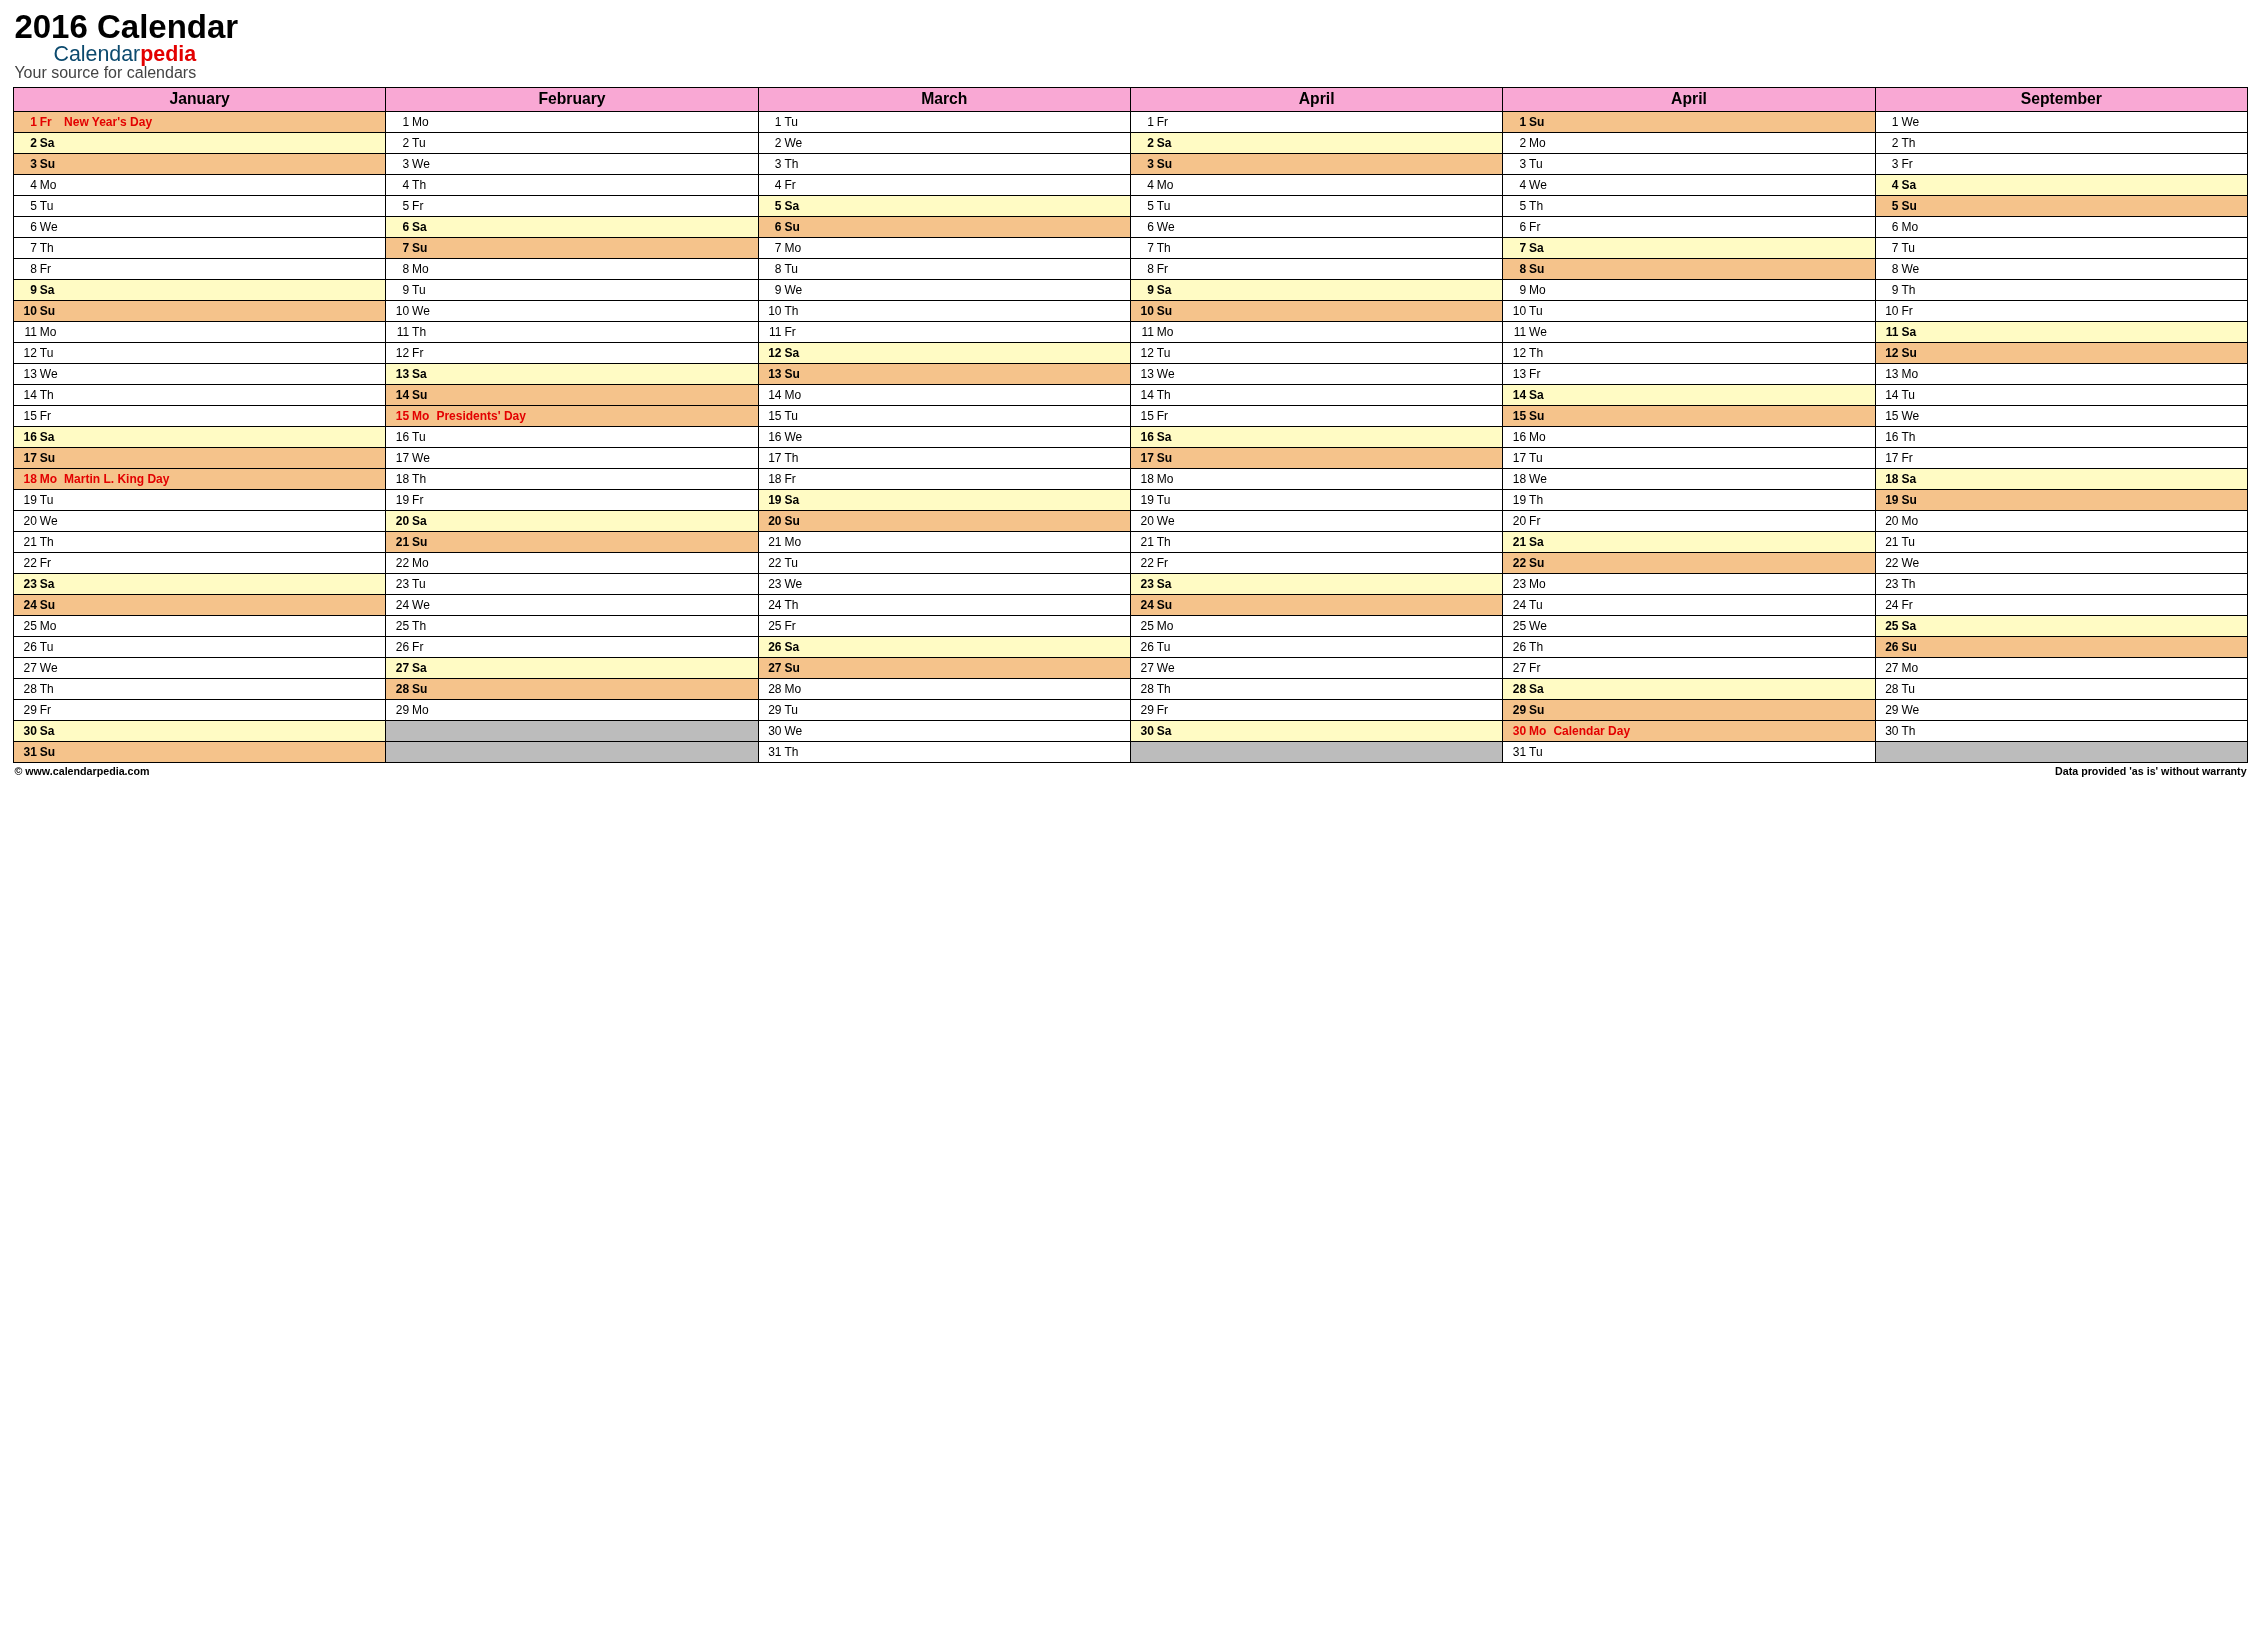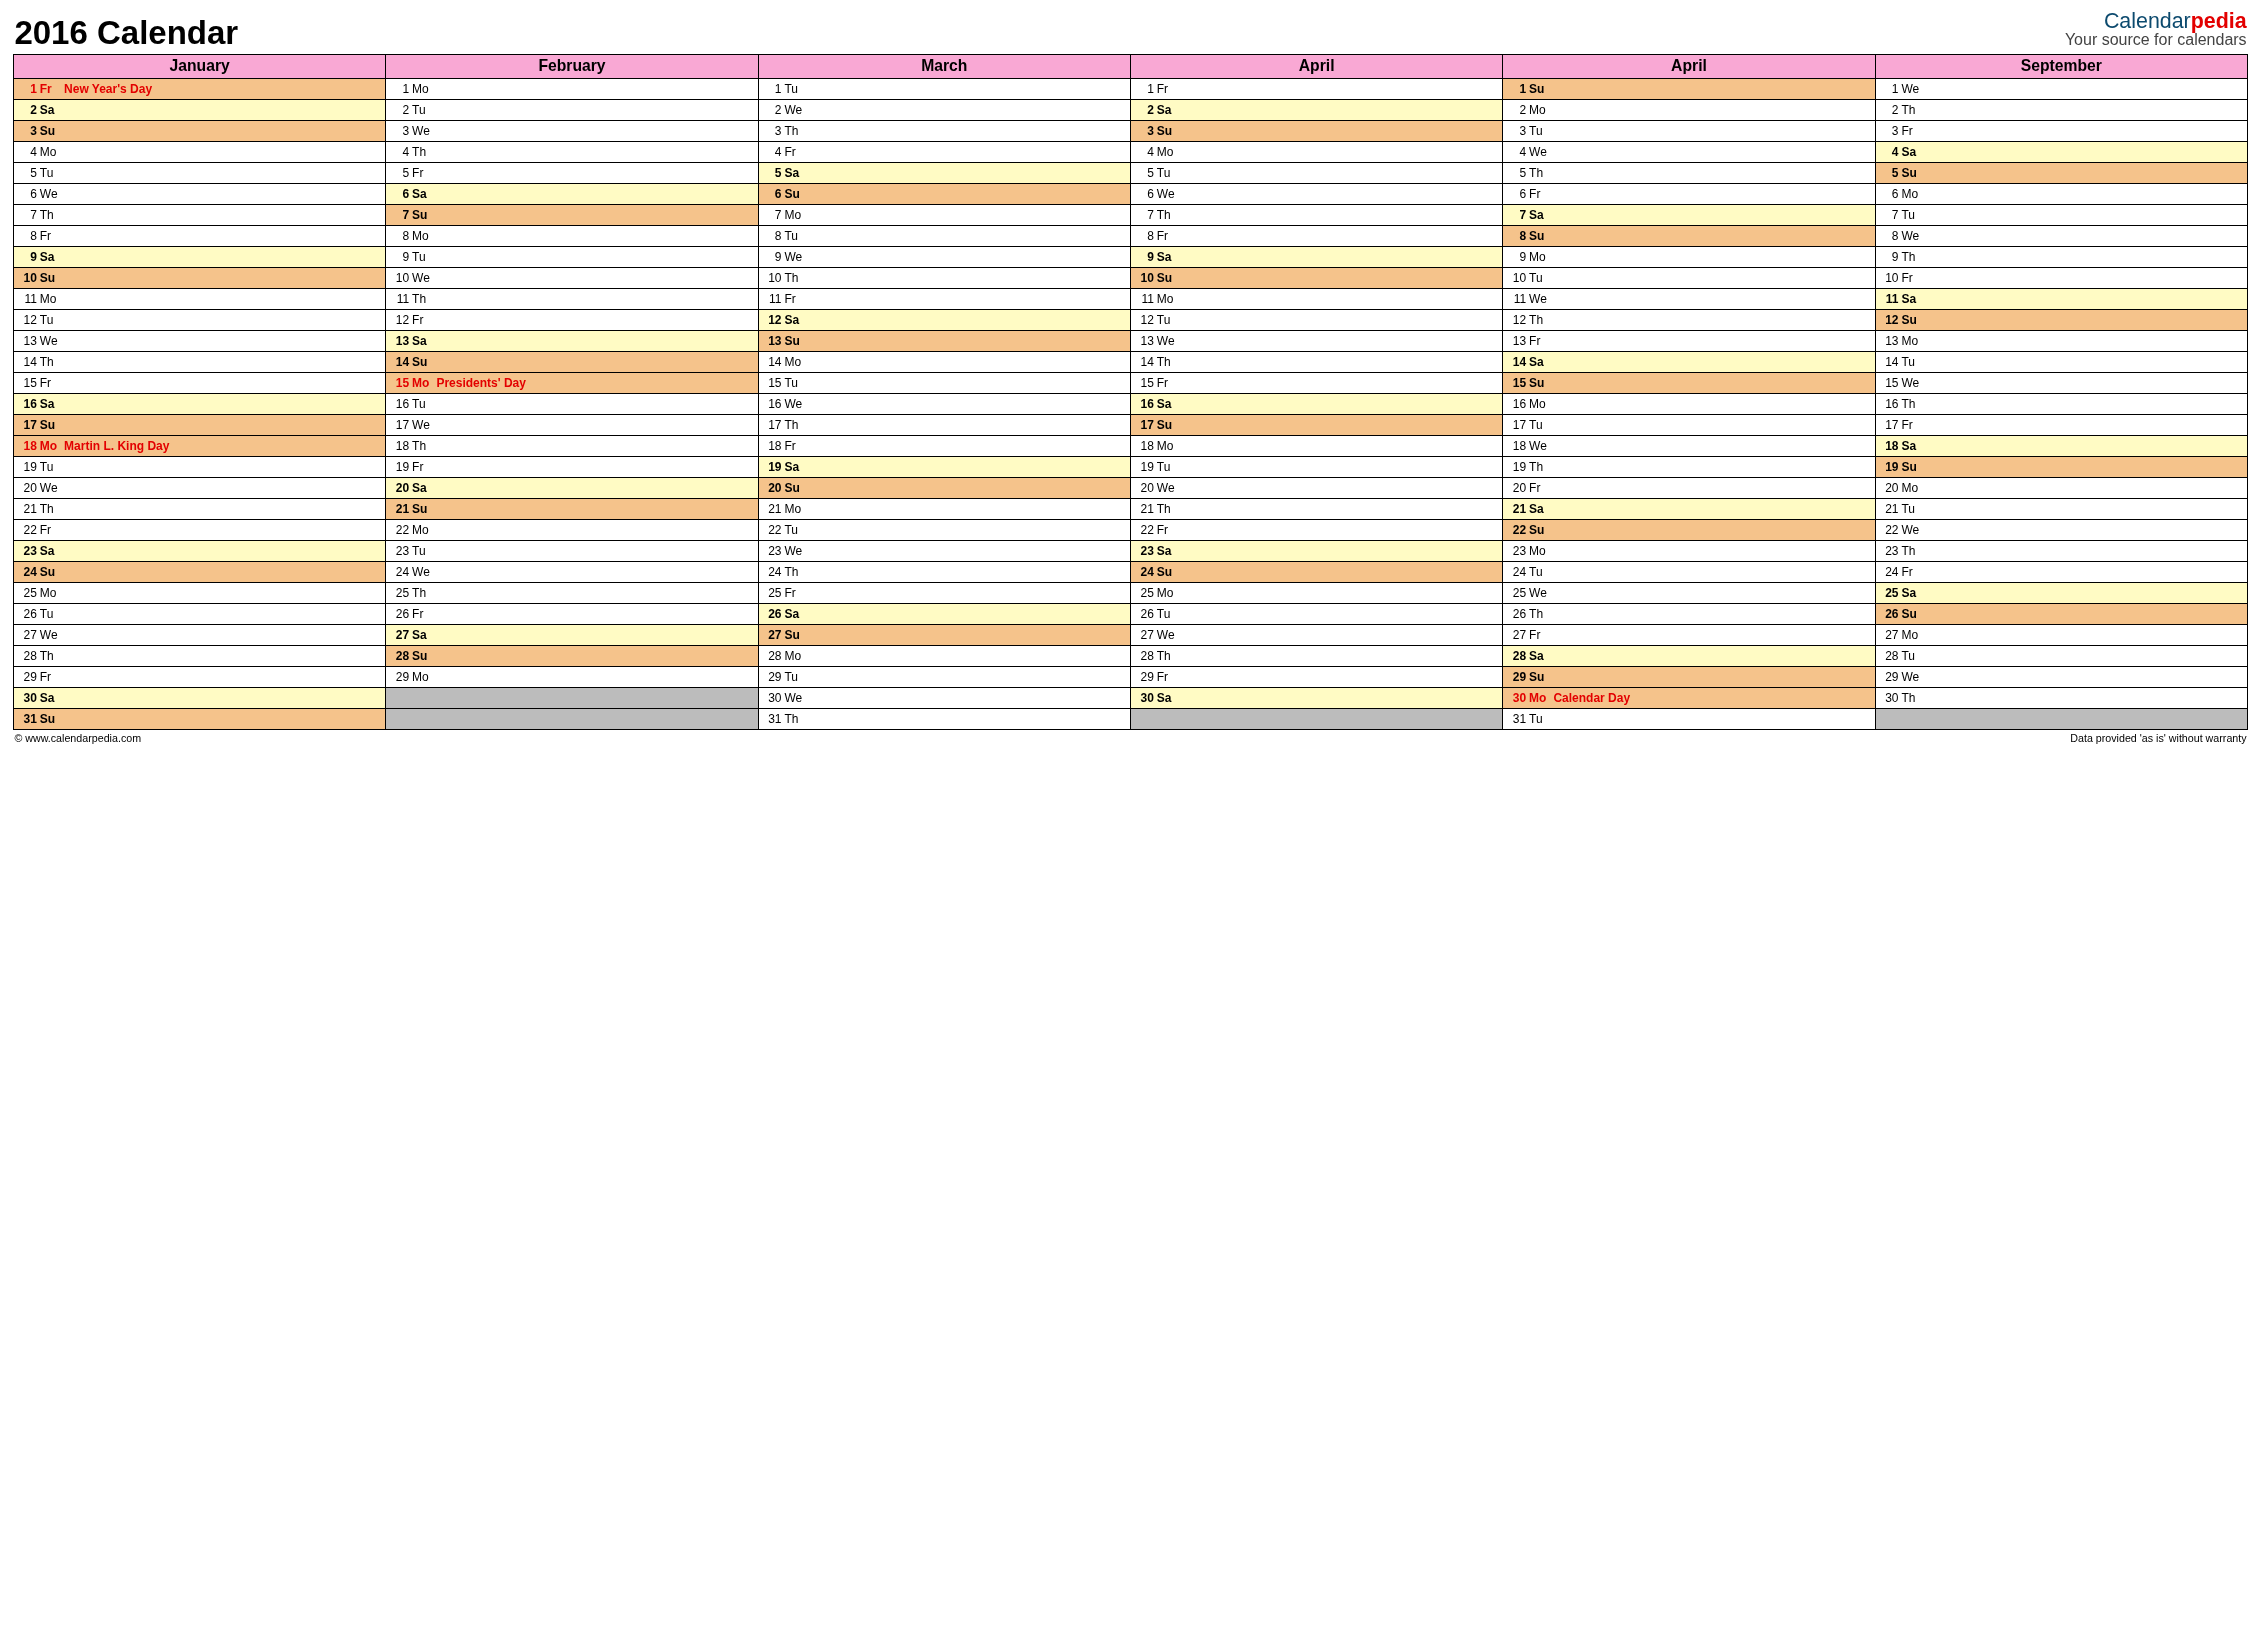--- a/index.html
+++ b/index.html
@@ -3,21 +3,21 @@
 <meta charset="utf-8">
 <style>
   * { box-sizing: border-box; }
   body {
     margin: 0;
     padding: 10px 13px;
     font-family: Arial, Helvetica, sans-serif;
     color: #000;
     background: #fff;
   }
-  .header { display: flex; justify-content: space-between; align-items: flex-end; padding: 0 1.4px 4.3px 1.4px; }
+  .header { display: flex; justify-content: space-between; align-items: flex-start; padding: 0 1.4px 4.3px 1.4px; flex-direction: column; }
   .title { font-size: 33px; font-weight: bold; line-height: 1; }
   .brand { text-align: right; line-height: 1.05; }
   .brand-top { font-size: 21.4px; font-weight: normal; }
   .brand-top .c  { color: #0c4a6e; font-weight: normal; }
   .brand-top .p  { color: #e30000; font-weight: bold; }
   .brand-sub { font-size: 16px; color: #444; }
   table {
     width: 100%;
     border-collapse: collapse;
     table-layout: fixed;
@@ -49,20 +49,21 @@
   .bold .num, .bold .dow, .bold .lbl { font-weight: bold; }
   .bg-sat  { background: #fffbc4; }
   .bg-sun  { background: #f5c38b; }
   .bg-gray { background: #bcbcbc; }
   .fg-hol  { color: #e30000; }
   .footer {
     display: flex;
     justify-content: space-between;
     font-size: 10.7px;
     padding: 2.9px 1.4px 0 1.4px;
+    font-weight: bold;
   }
 </style>
 </head>
 <body>
 
 <div class="header">
   <div class="title">2016 Calendar</div>
   <div class="brand">
     <div class="brand-top">
       <span class="c">Calendar</span><span class="p">pedia</span>

